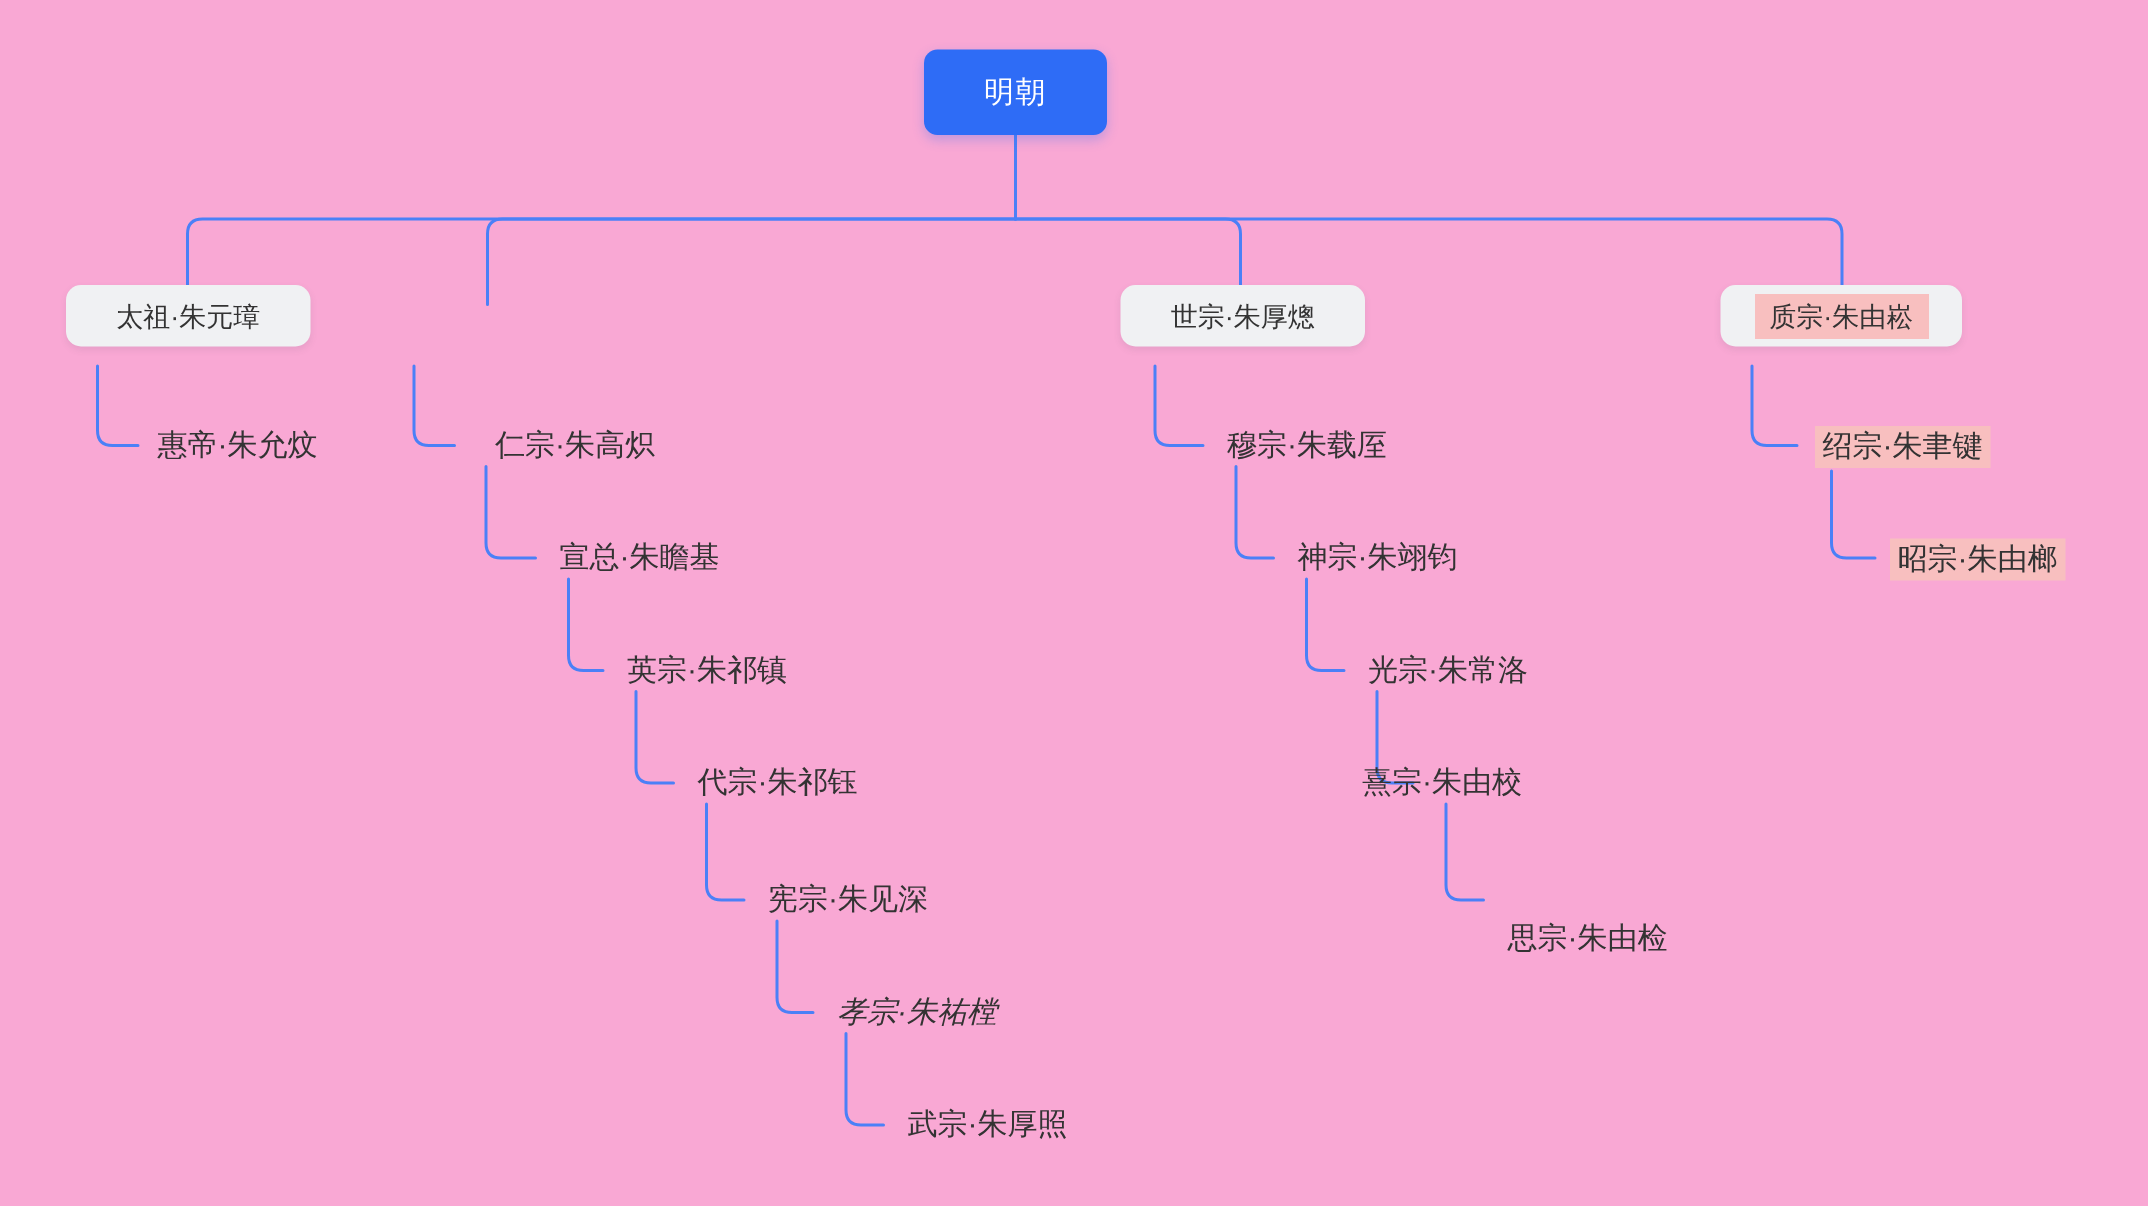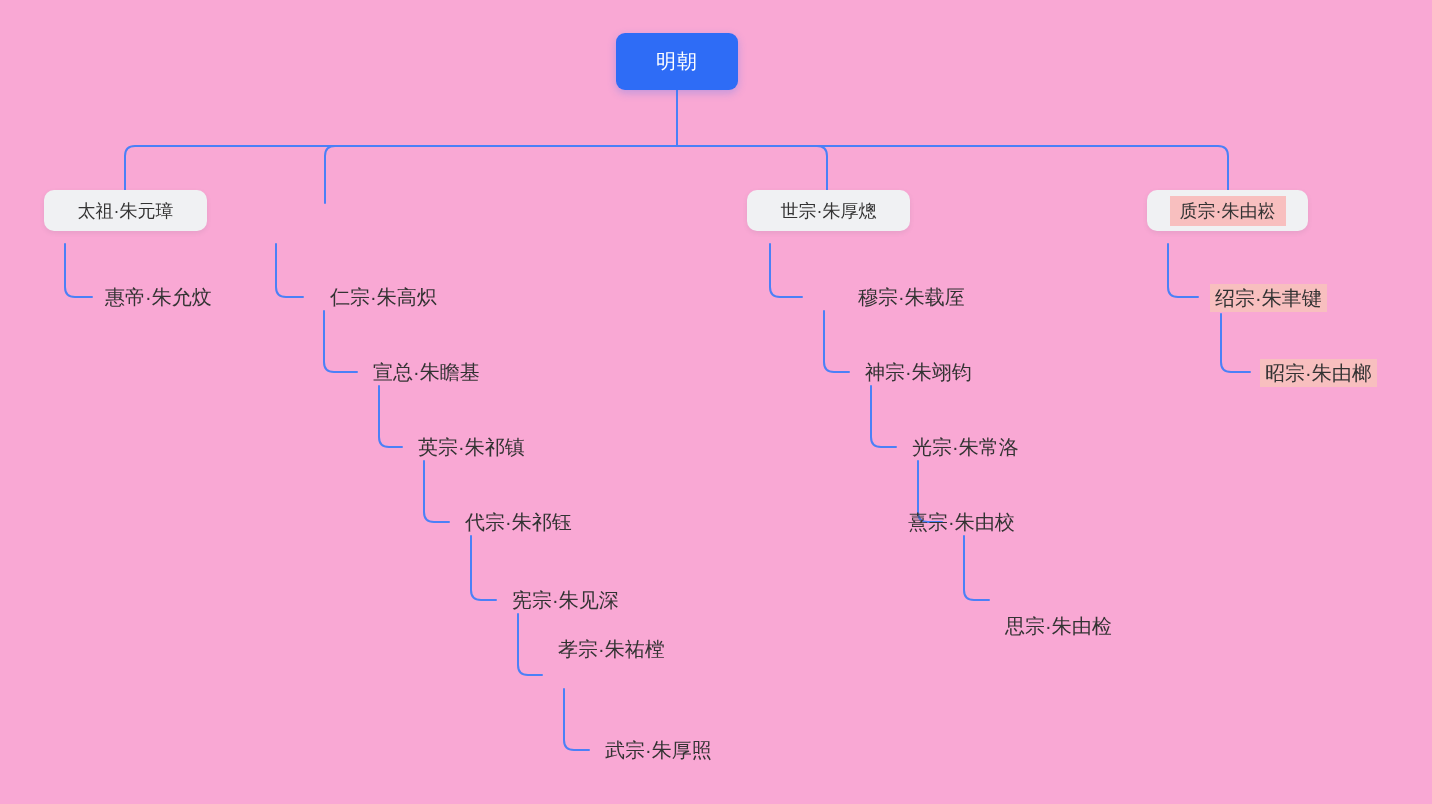--- a/index.html
+++ b/index.html
@@ -82,24 +82,24 @@
     <span>世宗·朱厚熜</span>
   </div>
 
   <div class="leaf" style="left:105px;top:283px;">惠帝·朱允炆</div>
 
   <div class="leaf" style="left:318px;top:283px;margin-left:12px;">仁宗·朱高炽</div>
   <div class="leaf" style="left:373px;top:358px;">宣总·朱瞻基</div>
   <div class="leaf" style="left:418px;top:433px;">英宗·朱祁镇</div>
   <div class="leaf" style="left:465px;top:508px;">代宗·朱祁钰</div>
   <div class="leaf" style="left:512px;top:586px;">宪宗·朱见深</div>
-  <div class="leaf" style="left:558px;top:635px;">孝宗·朱祐樘</div>
+  <div class="leaf" style="left:558px;top:661px;font-style:italic;">孝宗·朱祐樘</div>
   <div class="leaf" style="left:605px;top:736px;">武宗·朱厚照</div>
 
-  <div class="leaf" style="left:818px;top:283px;margin-left:40px;">穆宗·朱载厔</div>
+  <div class="leaf" style="left:818px;top:283px;">穆宗·朱载厔</div>
   <div class="leaf" style="left:865px;top:358px;">神宗·朱翊钧</div>
   <div class="leaf" style="left:912px;top:433px;">光宗·朱常洛</div>
   <div class="leaf" style="left:908px;top:508px;">熹宗·朱由校</div>
   <div class="leaf" style="left:1005px;top:612px;">思宗·朱由检</div>
 
   <div class="leaf hl" style="left:1210px;top:284px;">绍宗·朱聿键</div>
   <div class="leaf hl" style="left:1260px;top:359px;">昭宗·朱由榔</div>
 
 </div>
 

